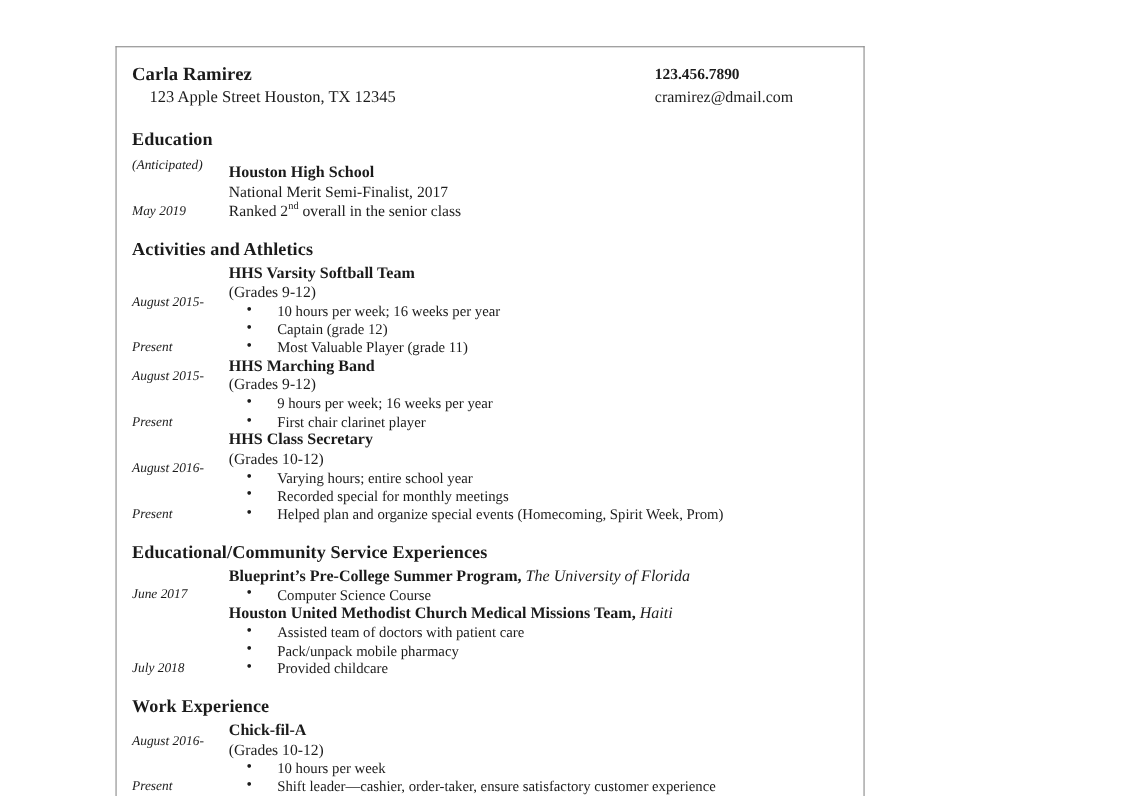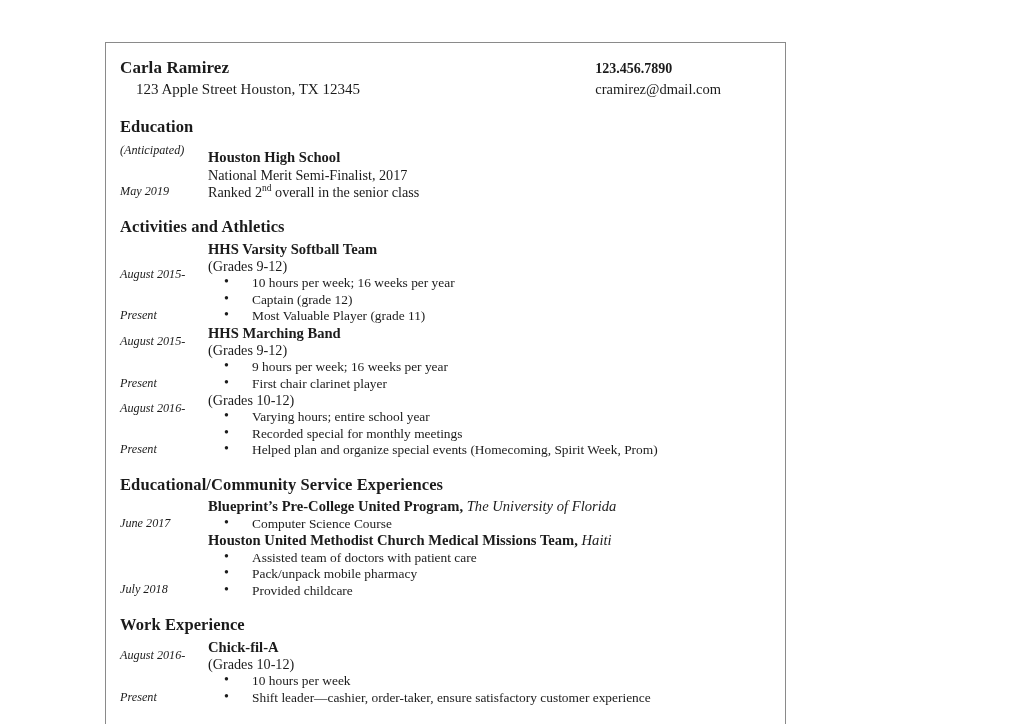--- a/index.html
+++ b/index.html
@@ -168,35 +168,36 @@
               <div class="sub">(Grades 9-12)</div>
               <ul class="bul">
                 <li>9 hours per week; 16 weeks per year</li>
                 <li>First chair clarinet player</li>
               </ul>
             </div>
           </div>
           <div class="entry">
             <div class="dates"><span>August 2016-</span><span class="d2">Present</span></div>
             <div class="body">
+              <div class="ttl"><span>HHS Class Secretary</span></div>
               <div class="sub">(Grades 10-12)</div>
               <ul class="bul">
                 <li>Varying hours; entire school year</li>
                 <li>Recorded special for monthly meetings</li>
                 <li>Helped plan and organize special events (Homecoming, Spirit Week, Prom)</li>
               </ul>
             </div>
           </div>
         </div>
         <div class="section">
           <div class="section-title">Educational/Community Service Experiences</div>
           <div class="entry">
             <div class="dates"><span>June 2017</span></div>
             <div class="body">
-              <div class="ttl"><span>Blueprint’s Pre-College United Program,</span> <span class="org">The University of Florida</span></div>
+              <div class="ttl"><span>Blueprint’s Pre-College Summer Program,</span> <span class="org">The University of Florida</span></div>
               <ul class="bul">
                 <li>Computer Science Course</li>
               </ul>
             </div>
           </div>
           <div class="entry">
             <div class="dates"><span>July 2018</span></div>
             <div class="body">
               <div class="ttl"><span>Houston United Methodist Church Medical Missions Team,</span> <span class="org">Haiti</span></div>
               <ul class="bul">

